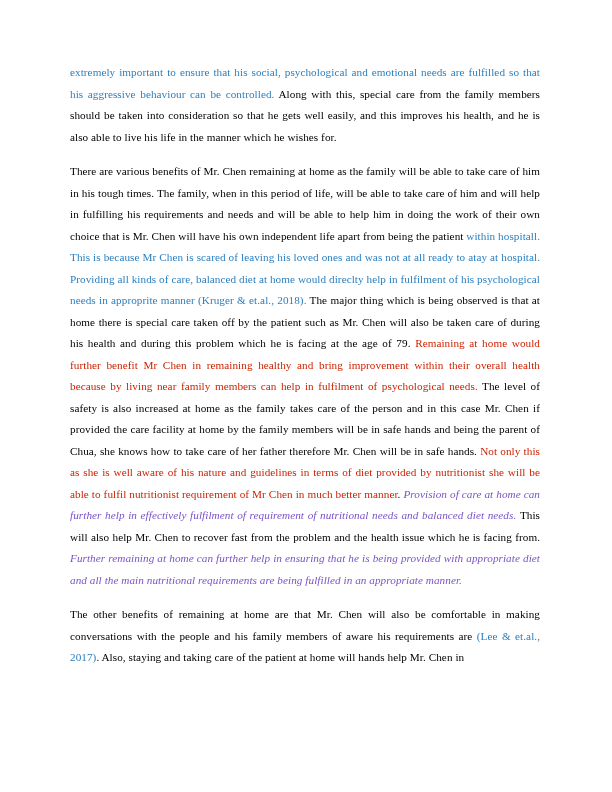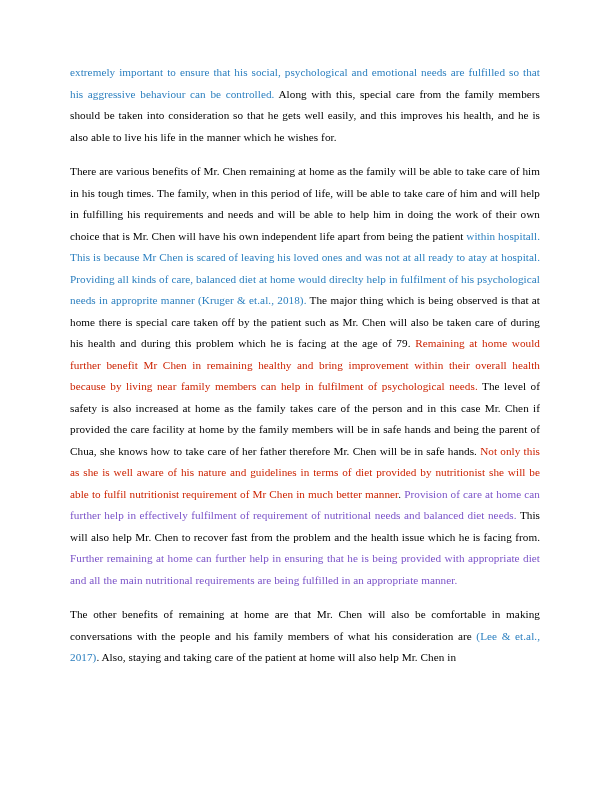--- a/index.html
+++ b/index.html
@@ -29,29 +29,29 @@
   }
   .heading {
     font-size: 11.2px;
     font-weight: bold;
     line-height: 1.9;
     margin: 6px 0 8px 0;
     text-align: left;
   }
   .blue { color: #2b7fbf; }
   .red { color: #cc2200; }
-  .purple { color: #7a52c8; }
+  .purple { color: #7a52c8; font-style: italic; }
   .black { color: #000000; }
   .para span { }
 </style>
 </head>
 <body>
 
 <div class="page">
 
   <p class="para" id="para-1"><span class="blue">extremely important to ensure that his social, psychological and emotional needs are fulfilled so that his aggressive behaviour can be controlled. </span><span class="black">Along with this, special care from the family members should be taken into consideration so that he gets well easily, and this improves his health, and he is also able to live his life in the manner which he wishes for.</span></p>
 
 
   <p class="para" id="para-2"><span class="black">There are various benefits of Mr. Chen remaining at home as the family will be able to take care of him in his tough times. The family, when in this period of life, will be able to take care of him and will help in fulfilling his requirements and needs and will be able to help him in doing the work of their own choice that is Mr. Chen will have his own independent life apart from being the patient </span><span class="blue">within hospitall. This is because Mr Chen is scared of leaving his loved ones and was not at all ready to atay at hospital. Providing all kinds of care, balanced diet at home would direclty help in fulfilment of his psychological needs in approprite manner  (Kruger &amp; et.al., 2018). </span><span class="black">The major thing which is being observed is that at home there is special care taken off by the patient such as Mr. Chen will also be taken care of during his health and during this problem which he is facing at the age of 79. </span><span class="red">Remaining at home would further benefit Mr Chen in remaining healthy and bring improvement within their overall health because by living near family members can help in fulfilment of psychological needs. </span><span class="black">The level of safety is also increased at home as the family takes care of the person and in this case Mr. Chen if provided the care facility at home by the family members will be in safe hands and being the parent of Chua, she knows how to take care of her father therefore Mr. Chen will be in safe hands. </span><span class="red">Not only this as she is well aware of his nature and guidelines in terms of diet provided by nutritionist she will be able to fulfil nutritionist requirement of Mr Chen in much better manner</span><span class="black">. </span><span class="purple">Provision of care at home can further help in effectively fulfilment of requirement of nutritional needs and balanced diet needs. </span><span class="black">This will also help Mr. Chen to recover fast from the problem and the health issue which he is facing from. </span><span class="purple">Further remaining at home can further help in ensuring that he is being provided with appropriate diet and all the main nutritional requirements are being fulfilled in an appropriate manner.</span></p>
 
-  <p class="para" id="para-3"><span class="black">The other benefits of remaining at home are that Mr. Chen will also be comfortable in making conversations with the people and his family members of what his consideration are </span><span class="blue">(Lee &amp; et.al., 2017)</span><span class="black">. Also, staying and taking care of the patient at home will also help Mr. Chen in</span></p>
+  <p class="para" id="para-3"><span class="black">The other benefits of remaining at home are that Mr. Chen will also be comfortable in making conversations with the people and his family members of aware his requirements are </span><span class="blue">(Lee &amp; et.al., 2017)</span><span class="black">. Also, staying and taking care of the patient at home will hands help Mr. Chen in</span></p>
 
 </div>
 
 </body></html>

